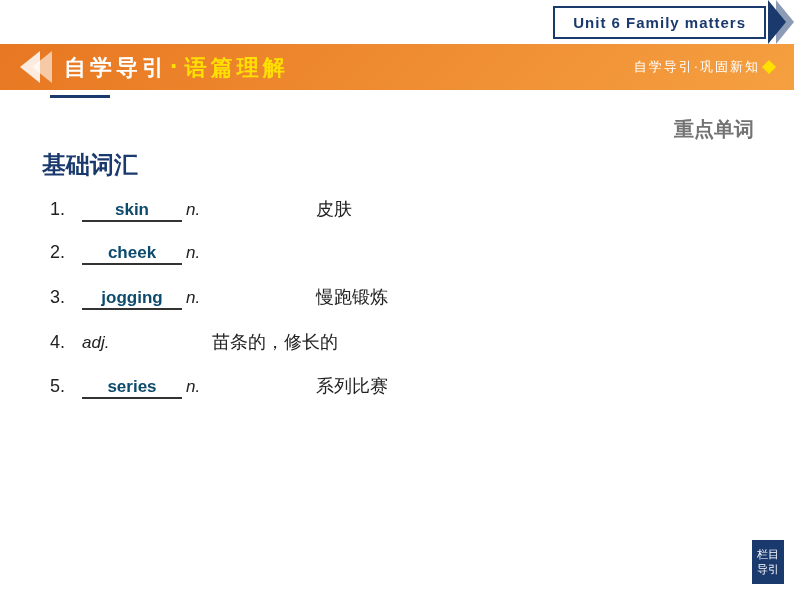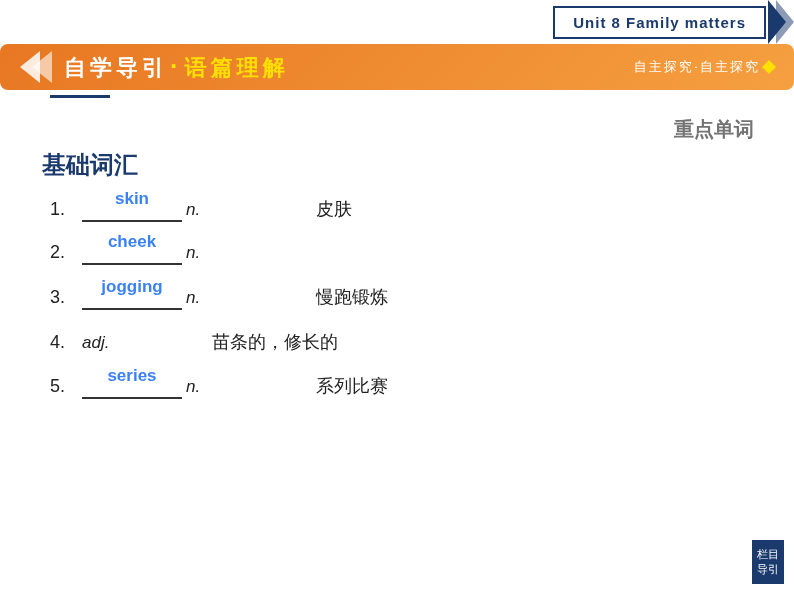--- a/index.html
+++ b/index.html
@@ -52,21 +52,20 @@
     .header-bar {
       position: absolute;
       top: 44px;
       left: 0;
       right: 0;
       height: 46px;
       background: linear-gradient(135deg, #e87722, #f5a040);
       display: flex;
       align-items: center;
       padding-left: 20px;
-      border-radius: 8px;
     }
     .header-arrow-left {
       width: 0;
       height: 0;
       border-top: 16px solid transparent;
       border-bottom: 16px solid transparent;
       border-right: 20px solid #ffffff;
       margin-right: 6px;
       opacity: 0.85;
     }
@@ -162,26 +161,26 @@
     }
     .vocab-blank {
       display: inline-block;
       min-width: 100px;
       border-bottom: 2px solid #333;
       margin-right: 4px;
       text-align: center;
       position: relative;
     }
     .vocab-word {
-      color: #3b82f6;
+      color: #0c4a6e;
       font-family: Arial, sans-serif;
       font-size: 17px;
       font-weight: bold;
       position: relative;
-      bottom: 11px;
+      bottom: 0px;
       margin-top: 36px;
     }
     .vocab-type {
       color: #222;
       font-family: Arial, sans-serif;
       font-style: italic;
       font-size: 17px;
       margin-right: 80px;
       min-width: 50px;
     }
@@ -208,33 +207,33 @@
       cursor: pointer;
       font-family: "SimSun", "宋体", serif;
       line-height: 1.4;
       text-align: center;
     }
   </style>
 </head>
 <body>
 
 <div class="unit-badge">
-  <div class="unit-badge-box">Unit 8    Family matters</div>
+  <div class="unit-badge-box">Unit 6    Family matters</div>
   <div class="unit-badge-arrow"></div>
   <div class="unit-badge-arrow2"></div>
 </div>
 
 <div class="header-bar">
   <div class="header-arrow-left"></div>
   <div class="header-arrow-left2"></div>
   <div class="header-title">
     <span>自学导引</span><span class="dot">·</span><span style="color:#ffe000; letter-spacing:4px;">语篇理解</span>
   </div>
   <div class="header-sub">
-    <span>自主探究·自主探究</span>
+    <span>自学导引·巩固新知</span>
     <div class="header-sub-diamond"></div>
   </div>
 </div>
 
 <div class="main-content">
   <div class="section-line"></div>
   <div class="section-title">重点单词</div>
   <div class="sub-title">基础词汇</div>
 
   <div class="vocab-list">

